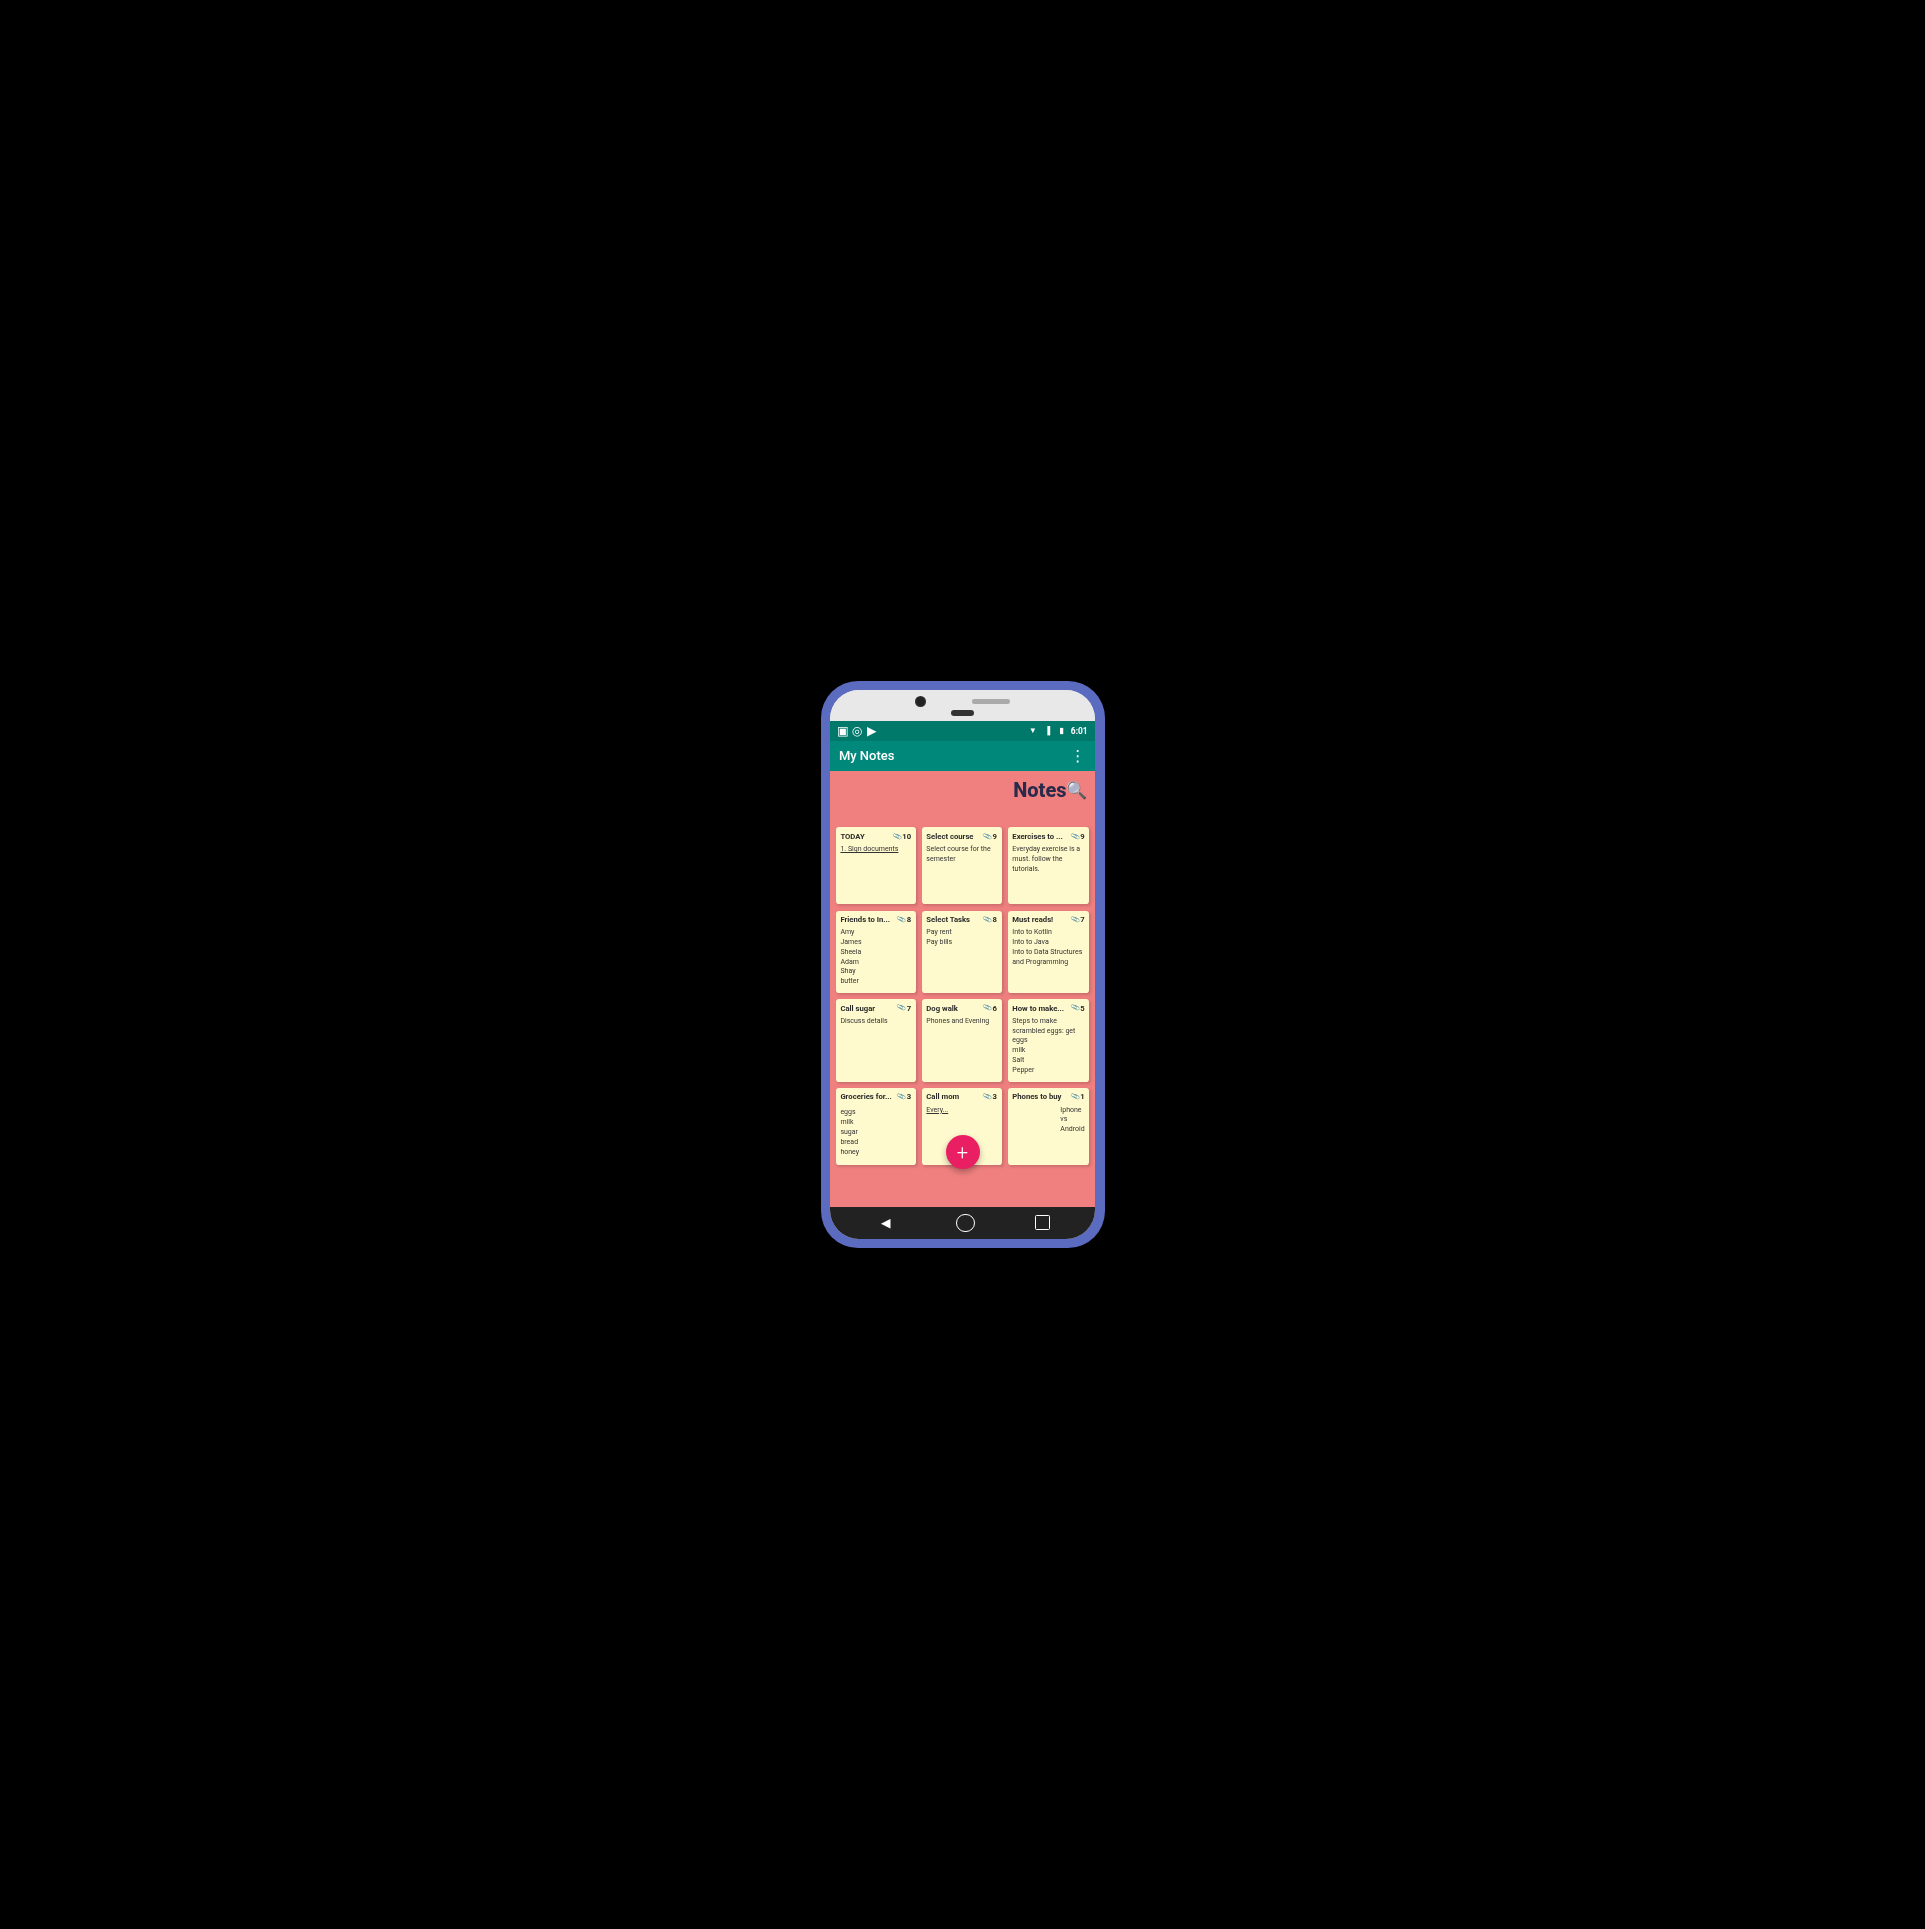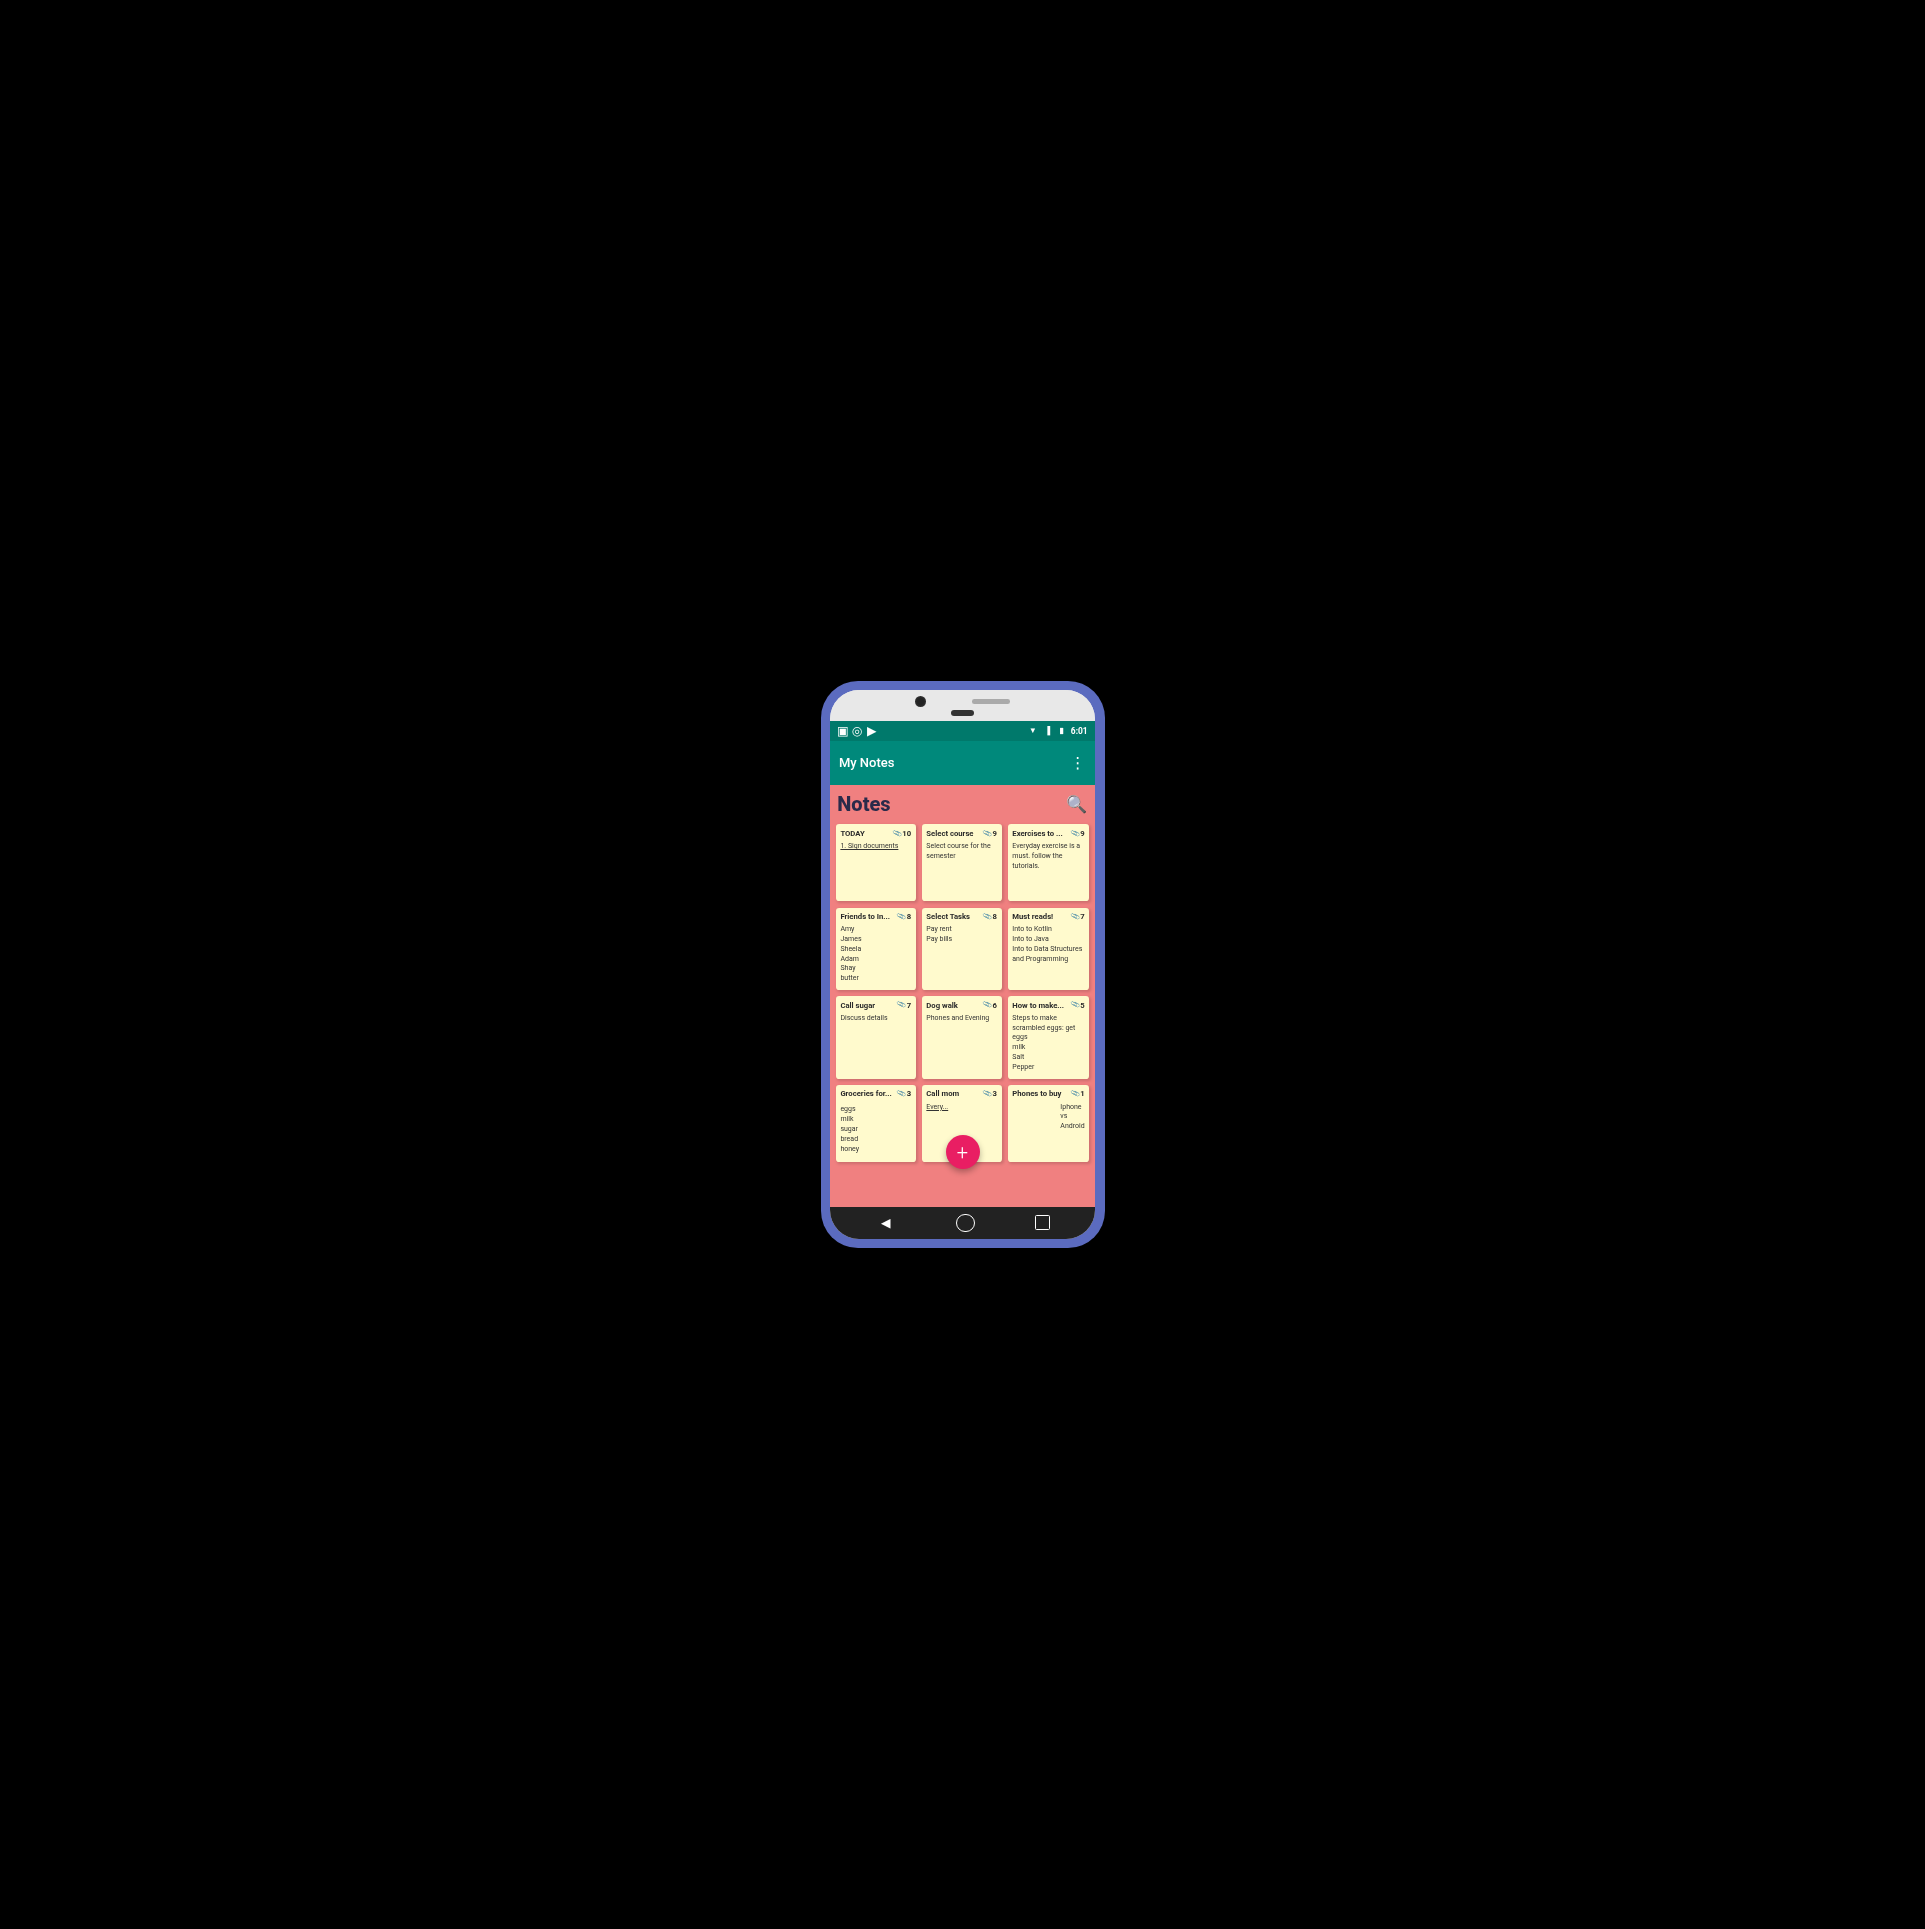--- a/index.html
+++ b/index.html
@@ -87,21 +87,21 @@
       width: 10.7px;
       height: 10.7px;
       display: flex;
       align-items: center;
       justify-content: center;
       color: #fff;
     }
     .app-bar {
       background: #00897b;
       padding: 0 9.2px;
-      height: 44px;
+      height: 30px;
       display: flex;
       align-items: center;
       justify-content: space-between;
     }
     .app-bar-title {
       color: #fff;
       font-size: 13px;
       font-weight: 500;
     }
     .app-bar-menu {
@@ -114,23 +114,23 @@
       background: #f08080;
       flex: 1;
       overflow-y: auto;
       overflow-x: hidden;
       padding: 7.7px 6.1px 46px 6.1px;
       position: relative;
     }
     .app-content::-webkit-scrollbar { display: none; }
     .notes-header {
       display: flex;
-      justify-content: space-between;
-      align-items: center;
-      margin-bottom: 8px;
+      justify-content: flex-end;
+      align-items: center;
+      margin-bottom: 25px;
       padding: 0 1.5px;
     }
     .notes-title {
       font-size: 20px;
       font-weight: 800;
       color: #2a2a4a;
     }
     .search-icon {
       font-size: 17px;
       color: #2a2a4a;

